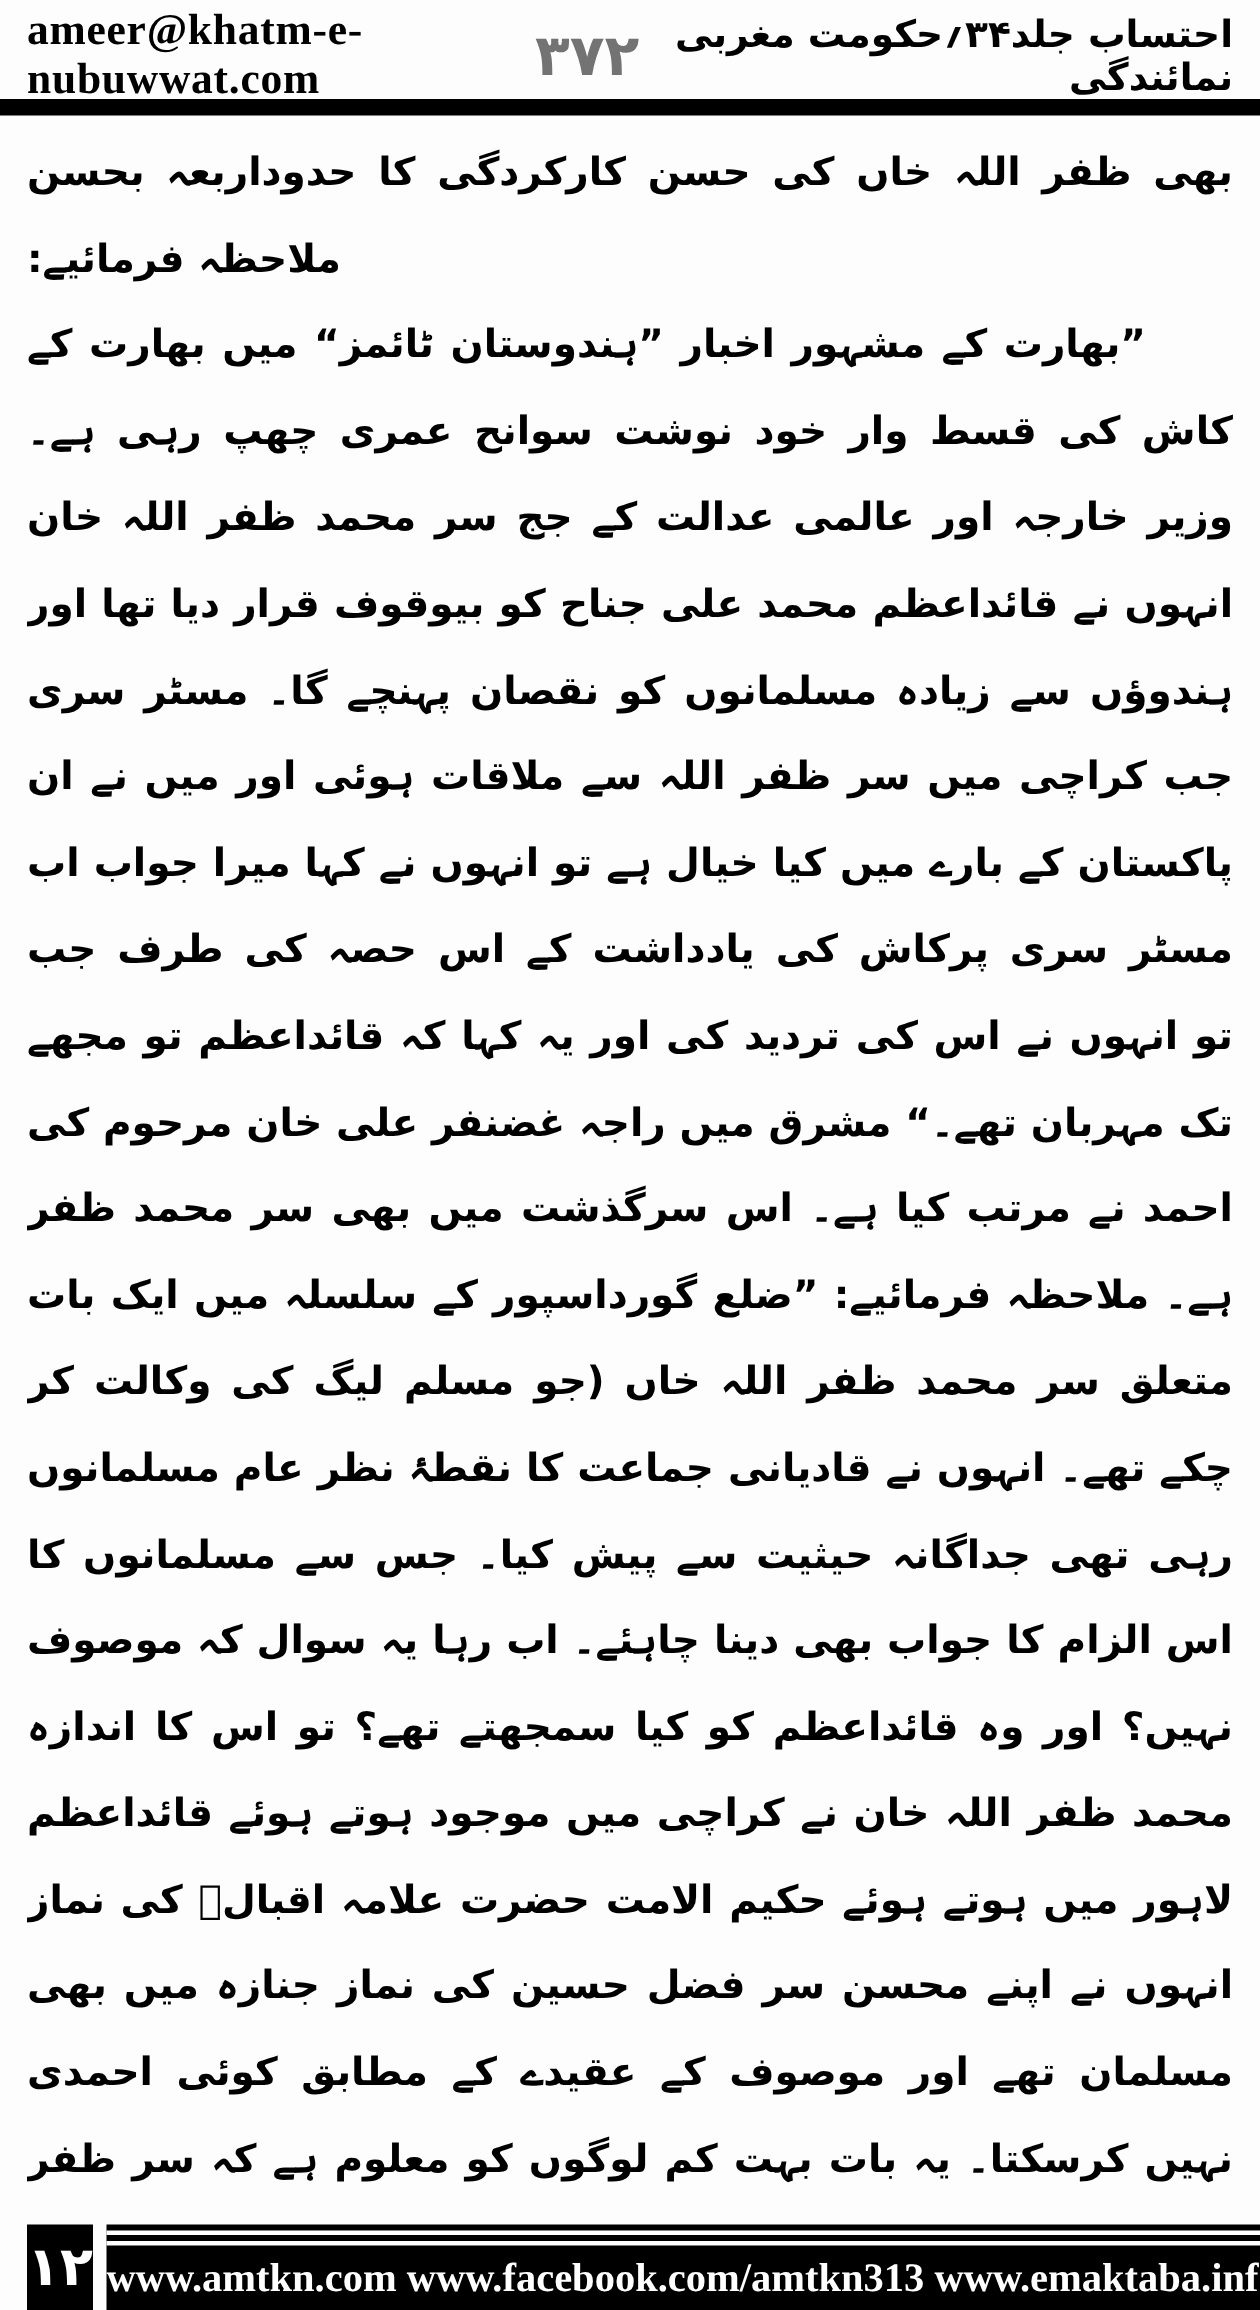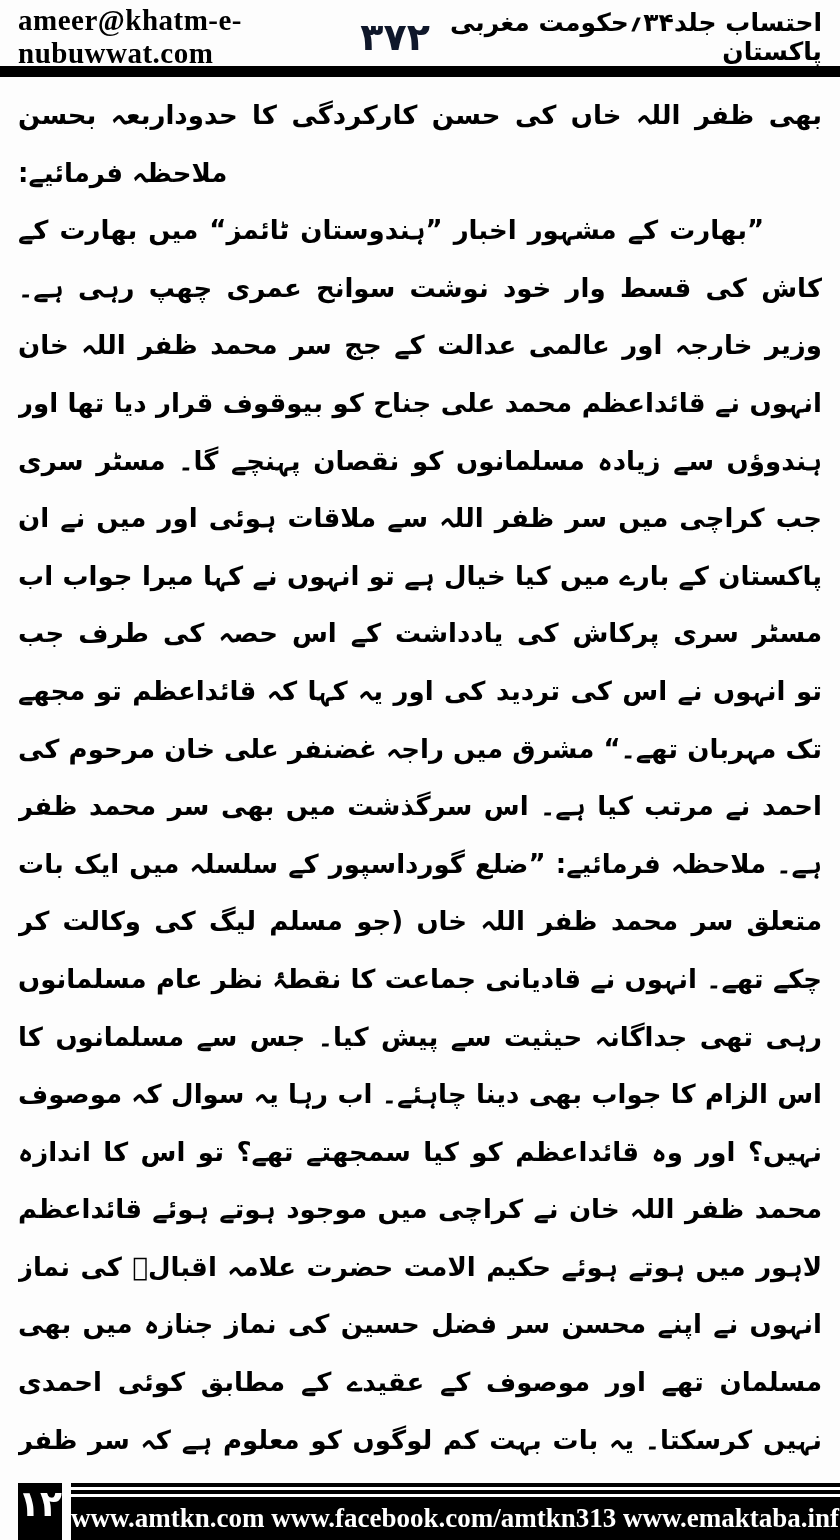--- a/index.html
+++ b/index.html
@@ -22,21 +22,21 @@
     font-family: "Liberation Serif", serif;
     font-weight: bold;
     font-size: 29px;
     color: #000;
     letter-spacing: 0.5px;
   }
   .header-pageno {
     font-family: "DejaVu Sans", sans-serif;
     font-weight: bold;
     font-size: 38px;
-    color: #0f172a;
+    color: #737373;
     direction: rtl;
   }
   .header-title {
     font-family: "DejaVu Sans", sans-serif;
     font-weight: bold;
     font-size: 25px;
     color: #000;
     direction: rtl;
     text-align: right;
   }
@@ -77,21 +77,21 @@
     bottom: 0;
     height: 57px;
     display: flex;
     gap: 9px;
   }
   .footer-pagebox {
     width: 80px;
     background: #000;
     color: #fff;
     display: flex;
-    align-items: flex-start;
+    align-items: center;
     justify-content: center;
     font-size: 36px;
     font-weight: bold;
     direction: rtl;
   }
   .footer-bar {
     position: relative;
     flex: 1;
     background: #000;
     display: flex;
@@ -122,21 +122,21 @@
   }
 </style>
 </head>
 <body>
 
 <div class="page">
 
   <div class="header">
     <span class="header-email">ameer@khatm-e-nubuwwat.com</span>
     <span class="header-pageno">۳۷۲</span>
-    <span class="header-title">احتساب جلد۳۴؍حکومت مغربی پاکستان</span>
+    <span class="header-title">احتساب جلد۳۴؍حکومت مغربی نمائندگی</span>
   </div>
 
   <div class="header-divider"></div>
 
   <div class="body-text">
     <div class="body-line">بھی ظفر اللہ خاں کی حسن کارکردگی کا حدوداربعہ بحسن وجود بالکل واضح ہو کر منظر عام پر آ جاتا ہے۔</div>
     <div class="body-line align-left">ملاحظہ فرمائیے:</div>
     <div class="body-line indent-right">”بھارت کے مشہور اخبار ”ہندوستان ٹائمز“ میں بھارت کے سابق کمشنر مسٹر سری پر</div>
     <div class="body-line">کاش کی قسط وار خود نوشت سوانح عمری چھپ رہی ہے۔ جس میں انہوں نے پاکستان کے سابق</div>
     <div class="body-line">وزیر خارجہ اور عالمی عدالت کے جج سر محمد ظفر اللہ خان کے بارے میں یہ لکھا ہے کہ ۱۹۴۷ء میں</div>

